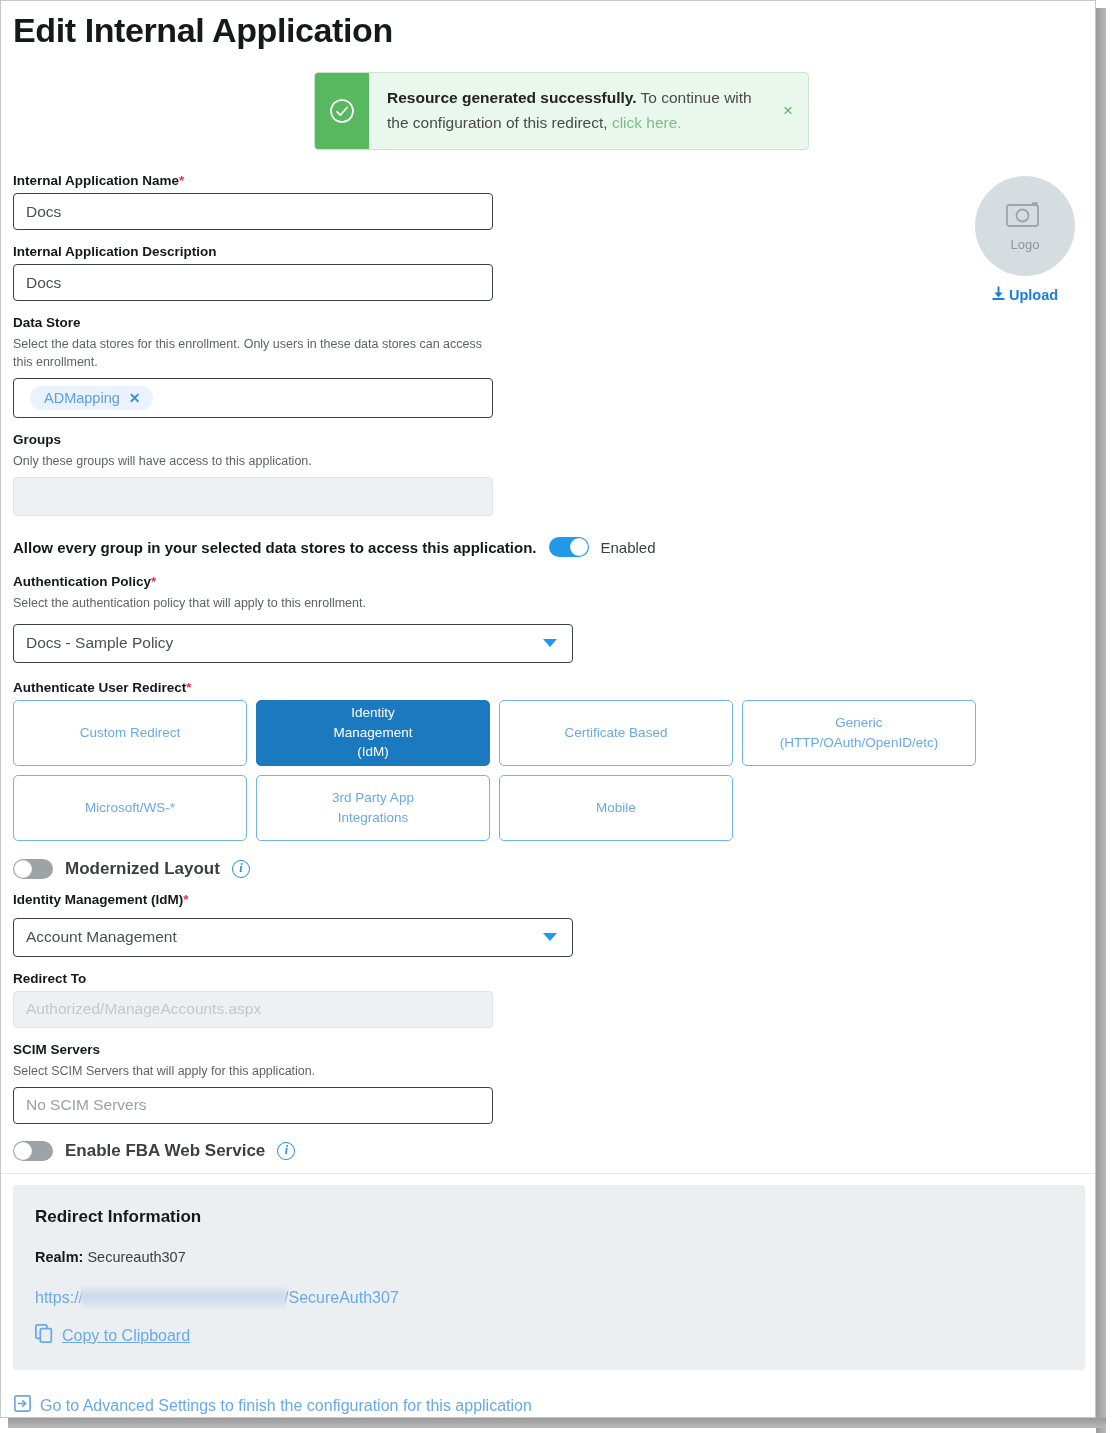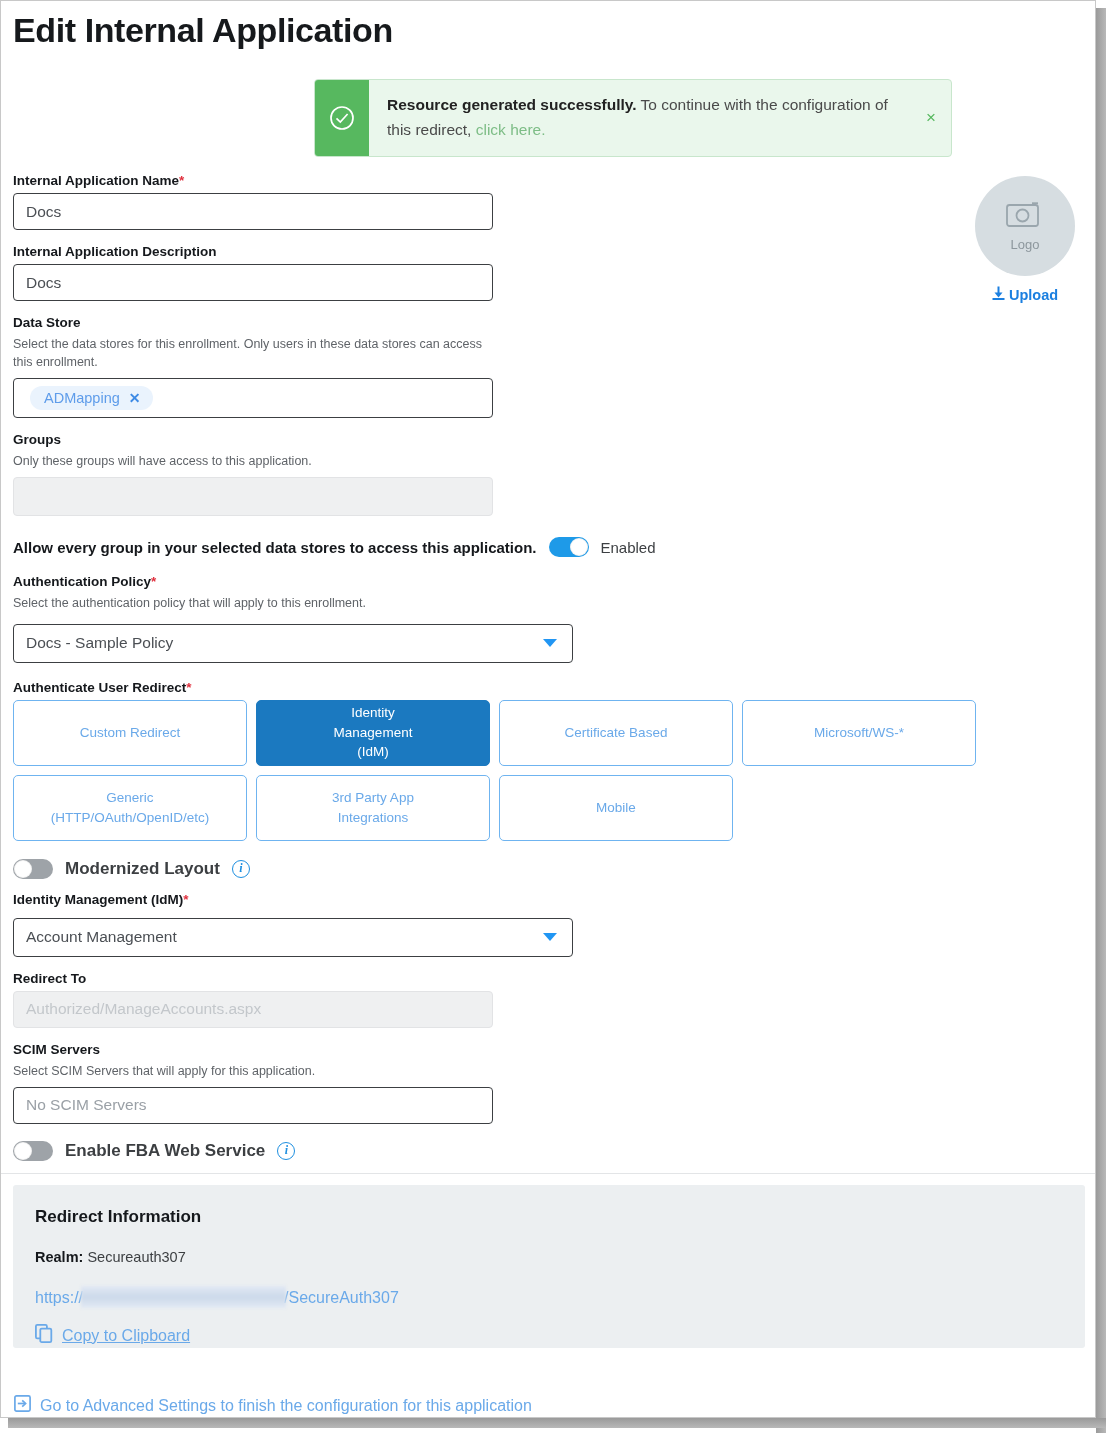--- a/index.html
+++ b/index.html
@@ -46,22 +46,22 @@
     font-weight: bold;
     color: #16191c;
     letter-spacing: -0.4px;
     margin: 12px 0 0 12px;
     line-height: 1.05;
   }
 
   
   .alert {
     position: absolute;
-    left: 313px; top: 66px;
-    width: 638px;
+    left: 313px; top: 59px;
+    width: 495px;
     min-height: 67px;
     display: flex;
     align-items: stretch;
     background: #eaf7ec;
     border: 1px solid #c8e6cc;
     border-radius: 4px;
     overflow: hidden;
   }
   .alert-iconbar {
     width: 54px;
@@ -290,21 +290,21 @@
   .sep-line {
     position: absolute;
     left: 0; top: 1160px;
     width: 1096px; height: 1px;
     background: #e3e5e7;
   }
   .redirect-panel {
     position: absolute;
     left: 12px; top: 1172px;
     width: 1072px;
-    height: 163px;
+    height: 185px;
     background: #eceff1;
     border-radius: 3px;
     padding: 22px 22px 0 22px;
   }
   .redirect-title {
     font-size: 17px;
     font-weight: bold;
     color: #15181c;
     margin: 0 0 22px 0;
   }
@@ -449,23 +449,23 @@
     <div style="height:17px"></div>
 
     <div class="field">
       <span class="label"><span>Authenticate User Redirect</span><span class="req">*</span></span>
       <div class="tiles" id="redirect-tiles">
             <div class="tile">Custom Redirect</div>
             <div class="tile selected">Identity
 Management
 (IdM)</div>
             <div class="tile">Certificate Based</div>
-            <div class="tile">Microsoft/WS-*</div>
             <div class="tile">Generic
 (HTTP/OAuth/OpenID/etc)</div>
+            <div class="tile">Microsoft/WS-*</div>
             <div class="tile">3rd Party App
 Integrations</div>
             <div class="tile">Mobile</div>
           </div>
     </div>
 
     <div style="height:18px"></div>
 
     <div class="toggle-row">
       <div class="toggle off">

